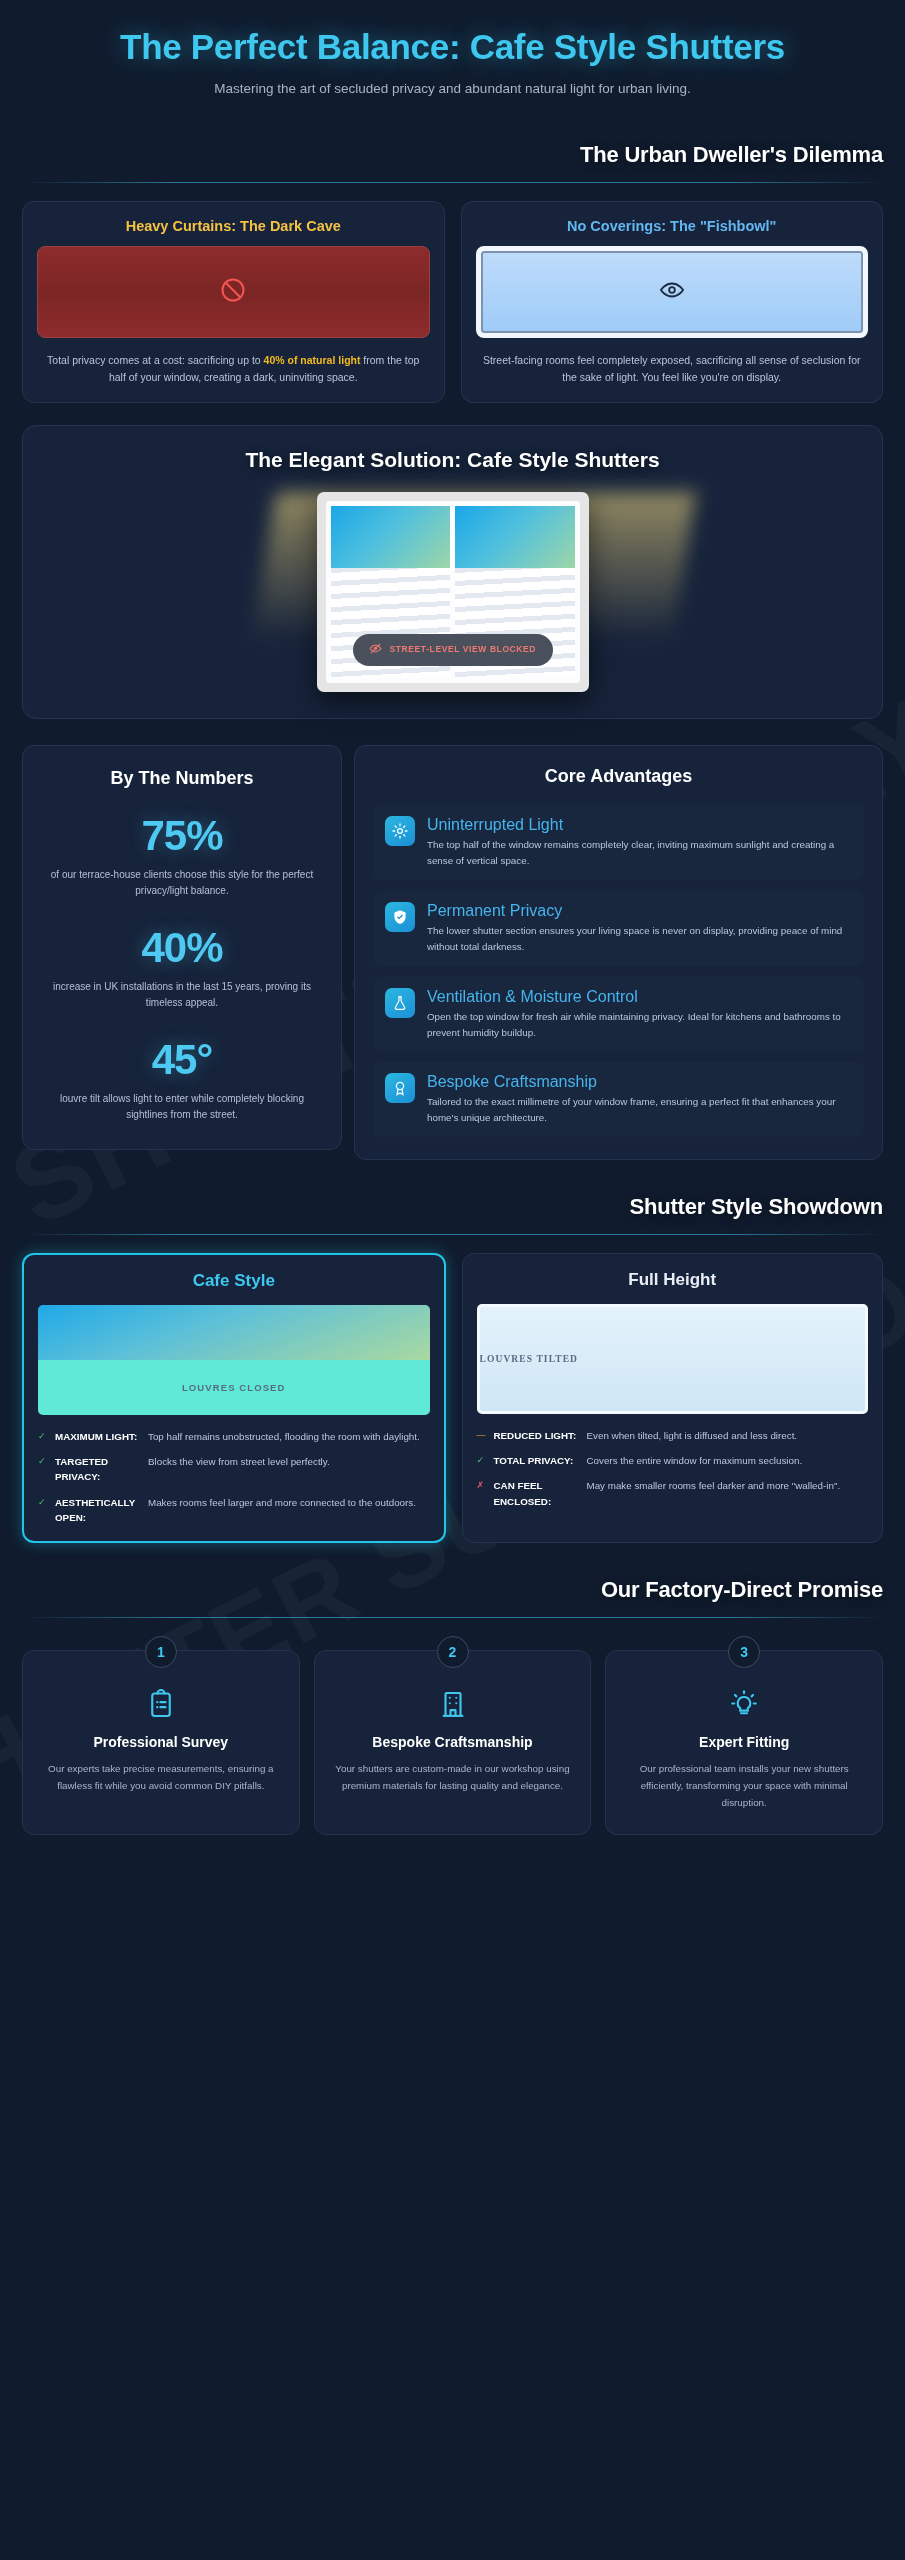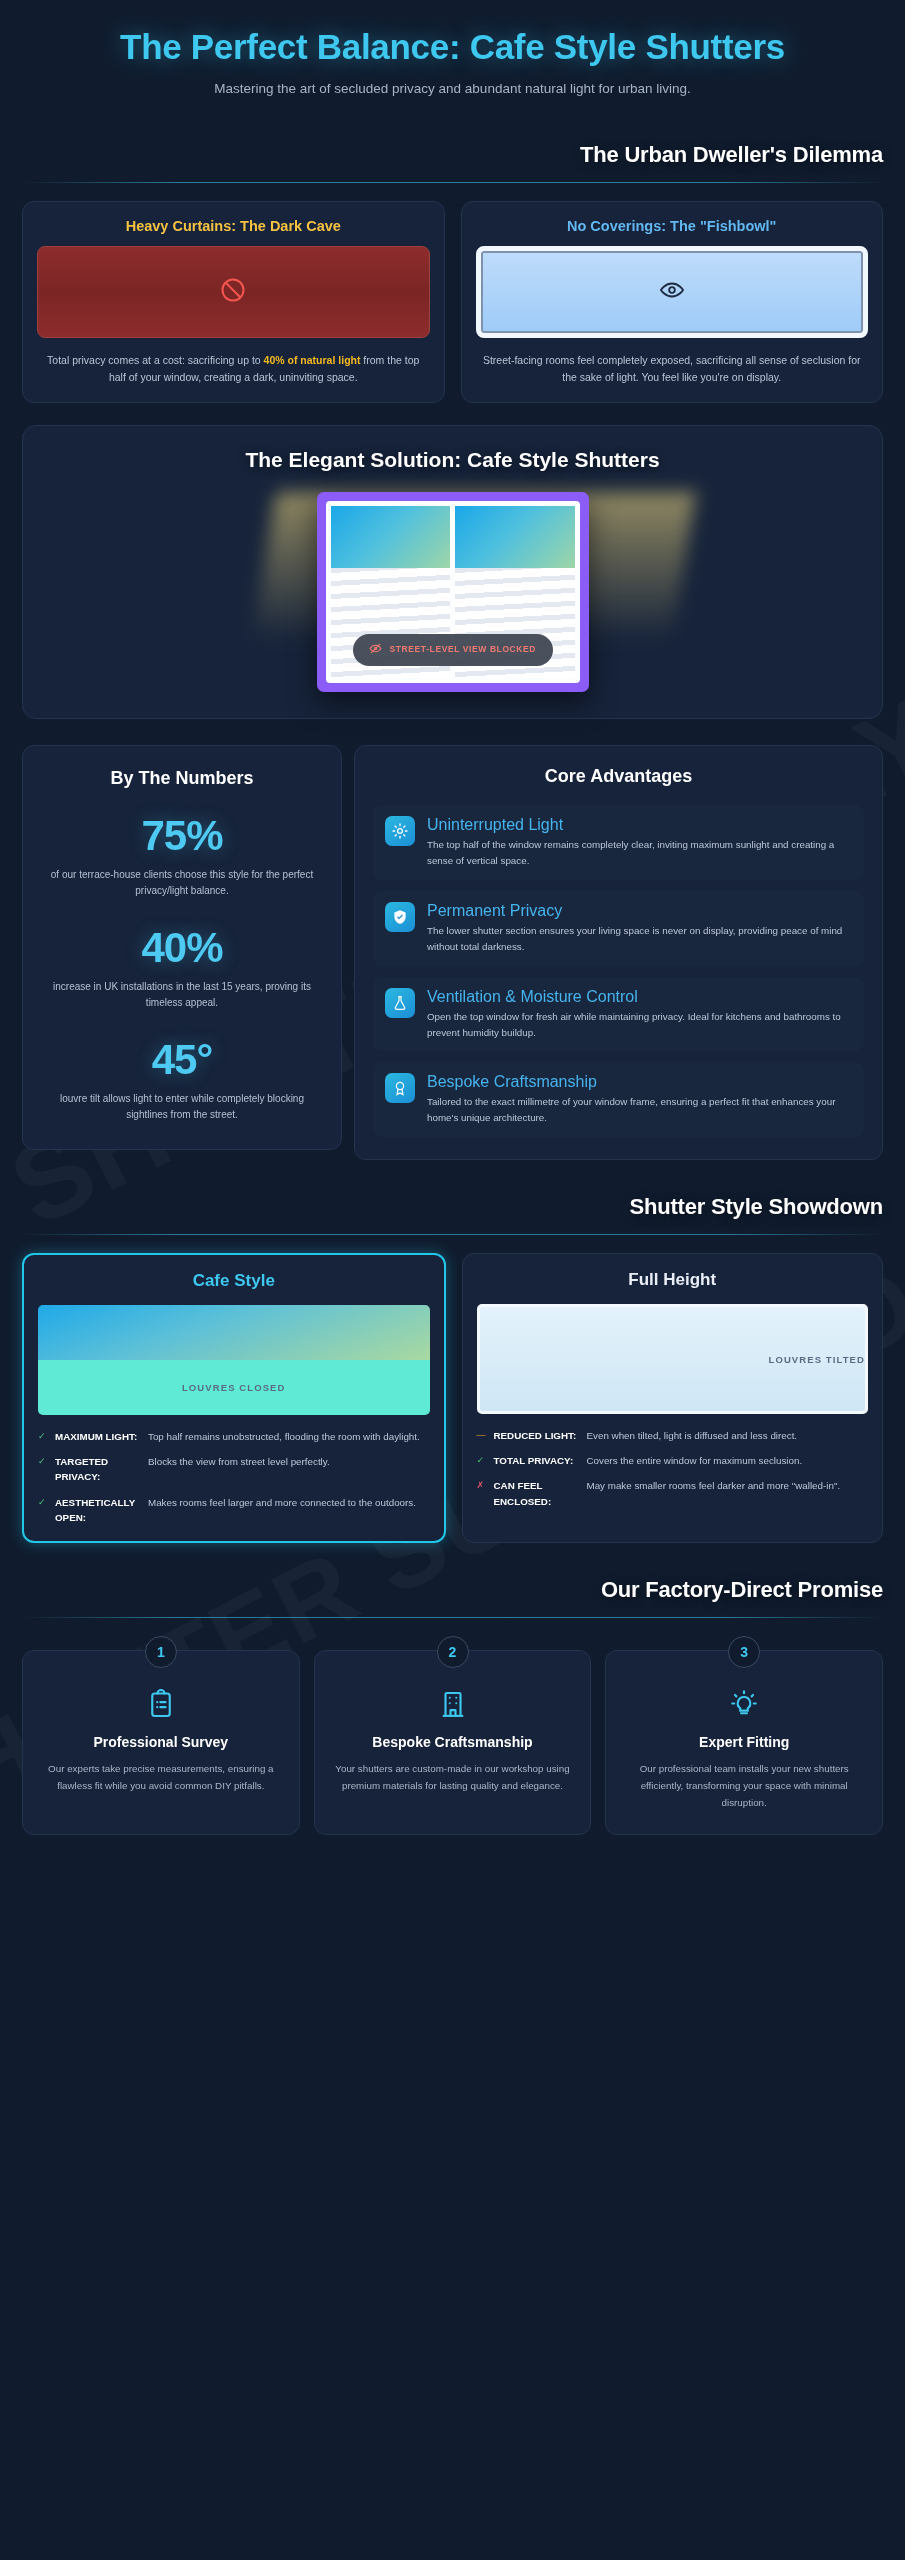--- a/index.html
+++ b/index.html
@@ -141,21 +141,21 @@
     top: 0; left: 50%;
     width: 420px; height: 150px;
     transform: translateX(-45%) skewX(-9deg);
     background: linear-gradient(180deg, rgba(245,220,130,0.55), rgba(245,220,130,0));
     filter: blur(9px);
     pointer-events: none;
   }
   .window-frame {
     position: relative;
     width: 272px;
-    background: #8b5cf6;
+    background: #e5e5e5;
     border-radius: 7px;
     padding: 9px;
     box-shadow: 0 10px 28px rgba(0,0,0,0.55);
   }
   .window-glass {
     background: #fbfdff;
     border-radius: 4px;
     padding: 5px;
     display: flex;
     gap: 5px;
@@ -288,21 +288,21 @@
   }
   .preview .closed {
     flex: 1;
     background: #5eead4;
     display: flex; align-items: center; justify-content: center;
     font-size: 9.5px; font-weight: 700; letter-spacing: 1.1px; color: #5a6c84;
   }
   .preview.tilted {
     background: linear-gradient(180deg,#e3f2fb 0%, #cfe6f5 100%);
     border: 3px solid #f4f9fd;
-    align-items: flex-end; justify-content: center;
+    align-items: flex-start; justify-content: center; font-family: Liberation Serif, serif;
   }
   .preview.tilted span {
     font-size: 9.5px; font-weight: 700; letter-spacing: 1.1px; color: #5a6c84;
   }
 
   .plist { list-style: none; }
   .plist li {
     display: flex;
     gap: 7px;
     font-size: 9.8px;

